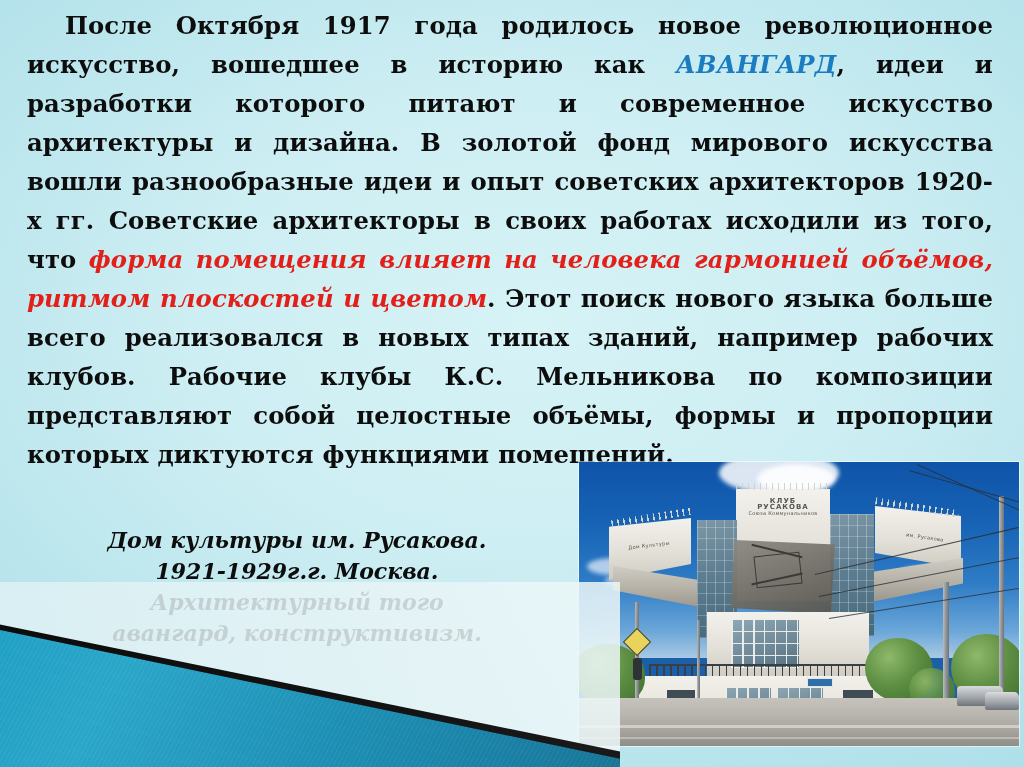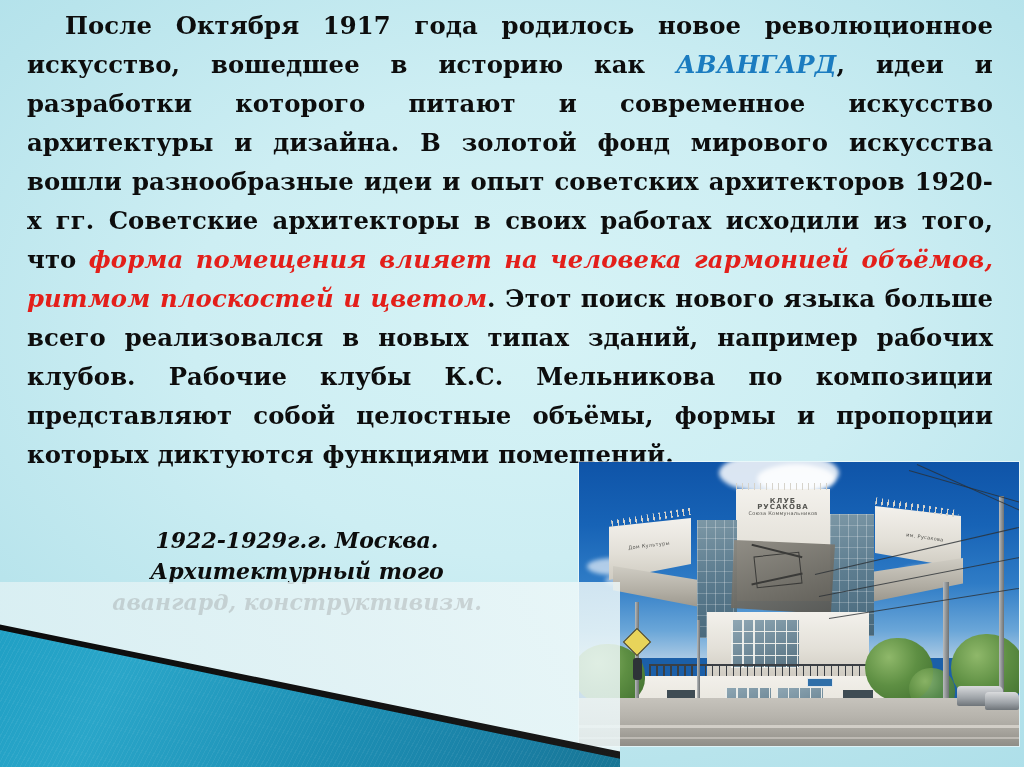--- a/index.html
+++ b/index.html
@@ -100,21 +100,22 @@
 </head>
 <body>
 
 <div id="slide">
 
   <div id="body-text">
     <span>После Октября 1917 года родилось новое революционное искусство, вошедшее в историю как </span><span class="kw-blue">АВАНГАРД</span><span>, идеи и разработки которого питают и современное искусство архитектуры и дизайна. В золотой фонд мирового искусства вошли разнообразные идеи и опыт советских архитекторов 1920-х гг. Советские архитекторы в своих работах исходили из того, что </span><span class="kw-red">форма помещения влияет на человека гармонией объёмов, ритмом плоскостей и цветом</span><span>. Этот поиск нового языка больше всего реализовался в новых типах зданий, например рабочих клубов. Рабочие клубы К.С. Мельникова по композиции представляют собой целостные объёмы, формы и пропорции которых диктуются функциями помещений.</span>
   </div>
 
   <div id="caption">
-    <div>1922-1929г.г. Москва.</div>
+    <div>Дом культуры им. Русакова.</div>
+    <div>1921-1929г.г. Москва.</div>
     <div>Архитектурный того</div>
     <div>авангард, конструктивизм.</div>
   </div>
 
   <div id="photo">
     <div class="ph sky"></div>
     <div class="cloud" style="left:140px;top:-10px;width:120px;height:42px;"></div>
     <div class="cloud" style="left:178px;top:2px;width:78px;height:30px;"></div>
     <div class="cloud" style="left:8px;top:96px;width:52px;height:17px;opacity:.75;"></div>
     <div class="cloud" style="left:26px;top:112px;width:40px;height:13px;opacity:.6;"></div>

